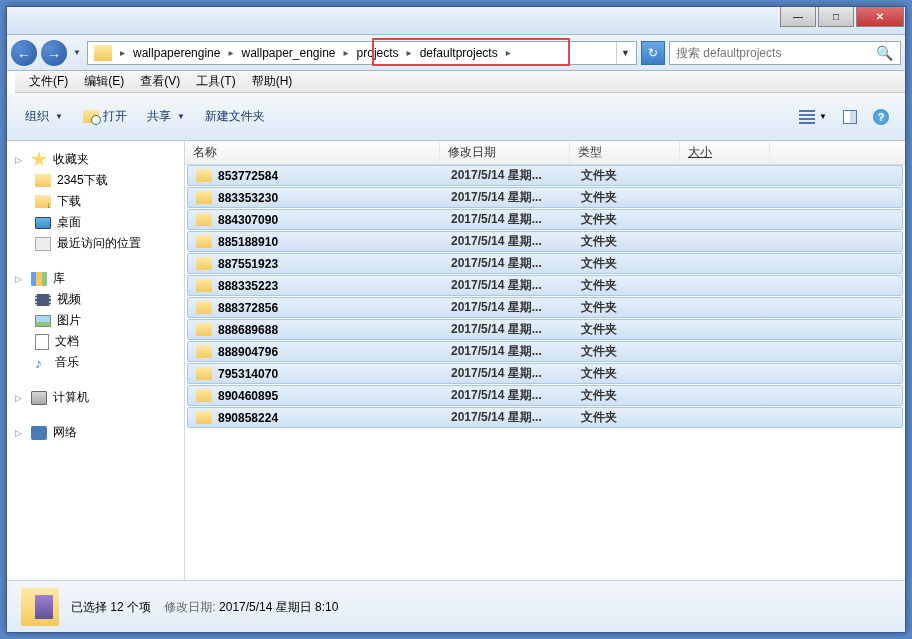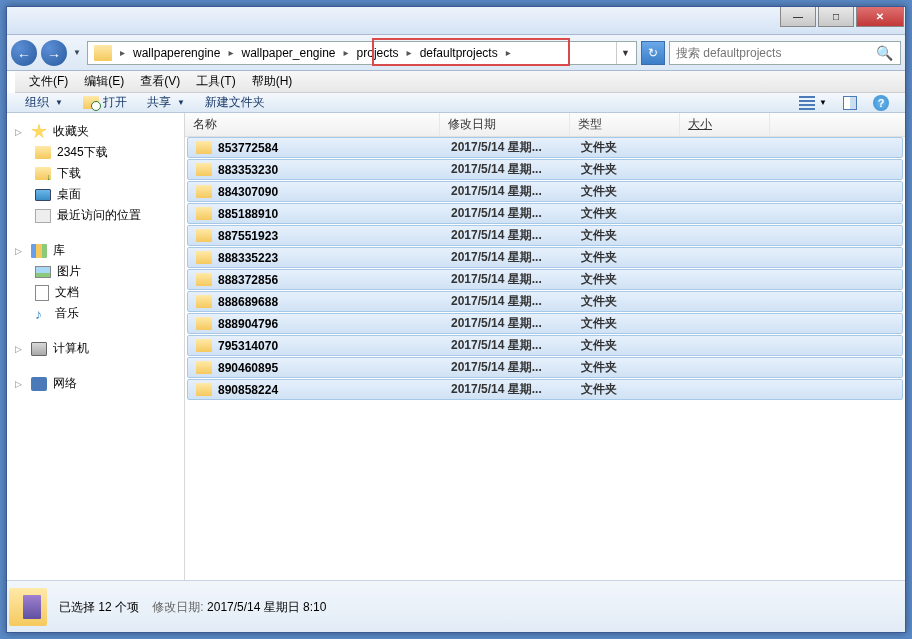--- a/index.html
+++ b/index.html
@@ -18,21 +18,21 @@
 .bc-seg { padding: 0 4px; cursor: pointer; height: 100%; display: flex; align-items: center; }
 .bc-arrow { font-size: 10px; color: #555; padding: 0 4px; }
 .bc-highlight { border: 2px solid #d94a4a; position: absolute; pointer-events: none; }
 .bc-dd { width: 18px; text-align: center; font-size: 9px; color: #333; border-left: 1px solid #ccc; height: 100%; display: flex; align-items: center; justify-content: center; }
 .refresh-btn { width: 24px; height: 24px; background: linear-gradient(to bottom, #6aa8e8, #3b7dc7); border: 1px solid #3b6da8; color: #fff; display: flex; align-items: center; justify-content: center; font-size: 12px; }
 .searchbox { width: 232px; background: #fff; border: 1px solid #9aa; height: 24px; display: flex; align-items: center; padding: 0 6px; font-size: 12px; }
 .searchbox input { border: none; outline: none; flex: 1; color: #888; font-size: 12px; }
 .search-icon { color: #4a7ab8; font-size: 14px; }
 .menubar { background: linear-gradient(to bottom, #f7f7f7, #e8e8e8); height: 22px; display: flex; align-items: center; padding: 0 6px; font-size: 12px; border-bottom: 1px solid #ccc; margin-left: 8px; }
 .menu-item { padding: 0 8px; cursor: pointer; }
-.toolbar { background: linear-gradient(to bottom, #f4f8fc, #dde9f5); height: 20px; display: flex; align-items: center; padding: 8px 8px; font-size: 12px; border-bottom: 1px solid #b8c8d8; }
+.toolbar { background: linear-gradient(to bottom, #f4f8fc, #dde9f5); height: 48px; display: flex; align-items: center; padding: 8px 8px; font-size: 12px; border-bottom: 1px solid #b8c8d8; }
 .tb-item { padding: 0 10px; display: flex; align-items: center; gap: 4px; cursor: pointer; color: #1a3a6a; }
 .tb-dd { font-size: 8px; margin-left: 2px; }
 .tb-spacer { flex: 1; }
 .tb-icon-btn { padding: 0 8px; display: flex; align-items: center; gap: 2px; cursor: pointer; }
 .tb-view-icon { display: inline-block; width: 16px; height: 14px; background: repeating-linear-gradient(to bottom, #4a7ab8 0 2px, transparent 2px 4px); }
 .tb-preview-icon { width: 14px; height: 14px; border: 1px solid #4a7ab8; background: linear-gradient(to right, #fff 50%, #cde 50%); }
 .tb-help-icon { width: 16px; height: 16px; border-radius: 50%; background: radial-gradient(circle, #6ab8f0, #3b8dd0); color: #fff; text-align: center; font-size: 11px; line-height: 16px; font-weight: bold; }
 .content { flex: 1; display: flex; overflow: hidden; }
 .sidebar { width: 178px; background: #fff; border-right: 1px solid #d8d8d8; padding: 8px 0; overflow: auto; font-size: 12px; }
 .side-group { margin-bottom: 14px; }
@@ -57,21 +57,21 @@
 .col { padding: 0 8px; border-right: 1px solid #e8e8e8; height: 100%; display: flex; align-items: center; }
 .col-name { width: 255px; }
 .col-date { width: 130px; }
 .col-type { width: 110px; }
 .col-size { width: 90px; text-decoration: underline; }
 .file-row { display: flex; align-items: center; height: 21px; padding: 0; background: linear-gradient(to bottom, #e6f0fb, #d0e2f5); border: 1px solid #a8c8e8; border-radius: 2px; margin: 0 2px 1px 2px; cursor: pointer; font-weight: bold; }
 .row-cell { padding: 0 8px; overflow: hidden; white-space: nowrap; }
 .row-name { width: 255px; display: flex; align-items: center; gap: 6px; }
 .row-date { width: 130px; color: #333; }
 .row-type { width: 110px; color: #333; }
-.statusbar { height: 52px; background: linear-gradient(to bottom, #f2f6fb, #e2ecf6); border-top: 1px solid #c8d4e2; display: flex; align-items: center; padding: 4px 2px; font-size: 12px; gap: 12px; }
+.statusbar { height: 52px; background: linear-gradient(to bottom, #f2f6fb, #e2ecf6); border-top: 1px solid #c8d4e2; display: flex; align-items: center; padding: 4px 14px; font-size: 12px; gap: 12px; }
 .status-thumb { width: 38px; height: 38px; background: linear-gradient(to bottom, #ffe9a8, #f5c95e); border-radius: 2px; position: relative; }
 .status-thumb::after { content: ''; position: absolute; width: 18px; height: 24px; background: linear-gradient(to bottom,#a080d0,#6050a0); right: 6px; top: 7px; border-radius: 1px; }
 .status-text { line-height: 1.5; }
 .status-label { color: #666; }
 .open-icon { width: 16px; height: 13px; background: linear-gradient(to bottom, #ffe9a8, #f5c95e); border-radius: 1px; position: relative; }
 .open-icon::after { content: ''; position: absolute; width: 8px; height: 8px; border: 1px solid #2a7e2a; border-radius: 50%; right: -2px; bottom: -2px; background: #fff; }
 </style>
 </head>
 <body>
 
@@ -169,20 +169,24 @@
             <span>最近访问的位置</span>
           </div>
       </div>
       <div class="side-group">
         <div class="side-header">
             <span class="tri">▷</span>
             <span class="lib-icon"></span>
             <span>库</span>
           </div>
         <div class="side-item">
+            <span class="video-icon"></span>
+            <span>视频</span>
+          </div>
+        <div class="side-item">
             <span class="pic-icon"></span>
             <span>图片</span>
           </div>
         <div class="side-item">
             <span class="doc-icon"></span>
             <span>文档</span>
           </div>
         <div class="side-item">
             <span class="music-icon">♪</span>
             <span>音乐</span>

